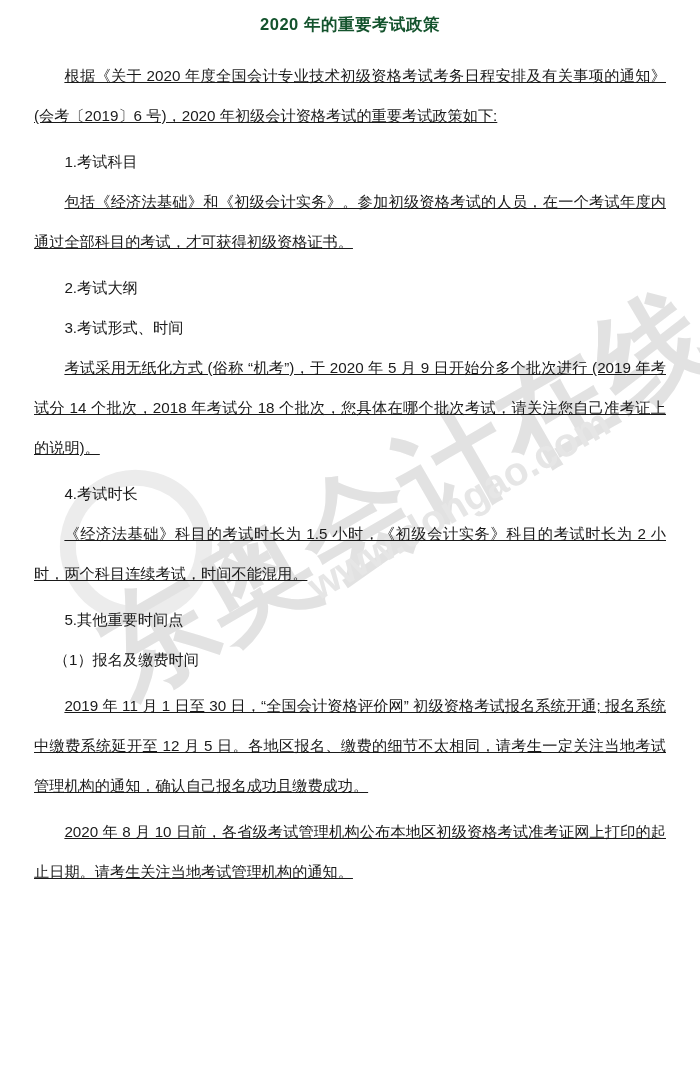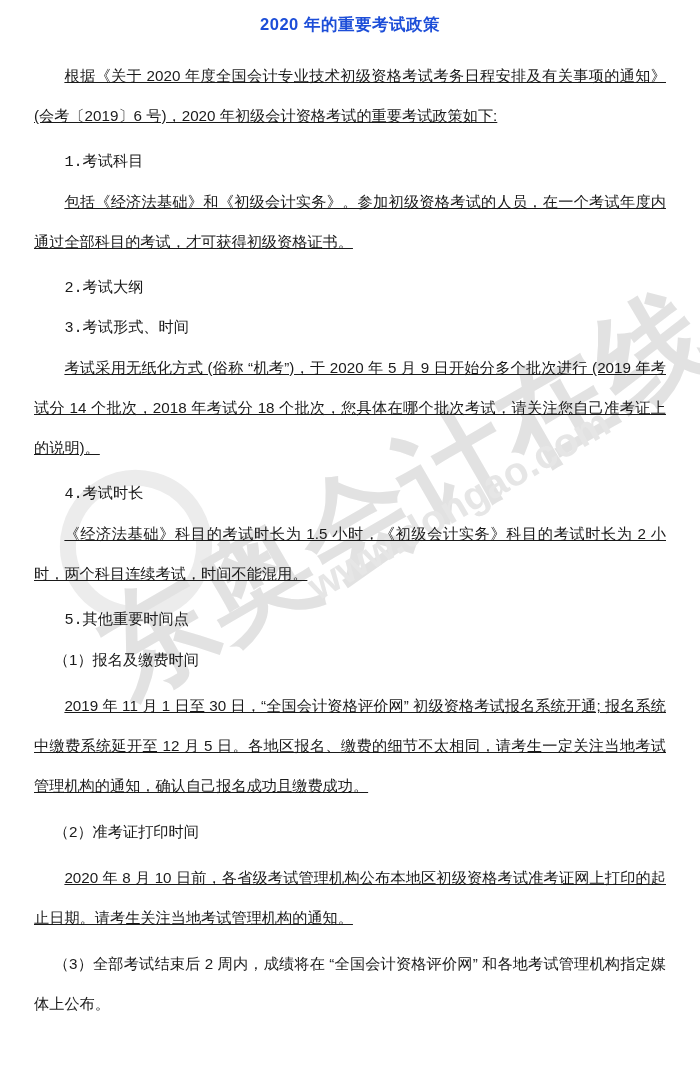--- a/index.html
+++ b/index.html
@@ -64,21 +64,21 @@
     transform: rotate(-30deg);
   }
   .content {
     position: relative;
     z-index: 1;
   }
   .doc-title {
     text-align: center;
     font-size: 16.5px;
     font-weight: bold;
-    color: #1d4ed8;
+    color: #14532d;
     margin: 0 0 20px 0;
     letter-spacing: 0.5px;
   }
   p.para {
     margin: 0 0 6px 0;
     font-size: 15.2px;
     line-height: 40px;
     text-align: justify;
     text-justify: inter-ideograph;
     color: #1a1a1a;
@@ -86,21 +86,20 @@
   p.indent2 {
     text-indent: 2em;
     text-decoration: underline;
   }
   p.indent1 {
     text-indent: 1.3em;
   }
   p.heading {
     text-indent: 2em;
     margin-bottom: 0;
-    font-family: Liberation Mono, monospace;
   }
 </style>
 </head>
 <body>
 
 <div class="page">
 
   <div class="watermark">
     <div class="wm-circle"></div>
     <div class="wm-text wm-big">东奥会计在线</div>
@@ -114,17 +113,15 @@
     <p class="para heading">1.考试科目</p>
     <p class="para indent2">包括《经济法基础》和《初级会计实务》。参加初级资格考试的人员，在一个考试年度内通过全部科目的考试，才可获得初级资格证书。</p>
     <p class="para heading">2.考试大纲</p>
     <p class="para heading">3.考试形式、时间</p>
     <p class="para indent2">考试采用无纸化方式 (俗称 “机考”)，于 2020 年 5 月 9 日开始分多个批次进行 (2019 年考试分 14 个批次，2018 年考试分 18 个批次，您具体在哪个批次考试，请关注您自己准考证上的说明)。</p>
     <p class="para heading">4.考试时长</p>
     <p class="para indent2">《经济法基础》科目的考试时长为 1.5 小时，《初级会计实务》科目的考试时长为 2 小时，两个科目连续考试，时间不能混用。</p>
     <p class="para heading">5.其他重要时间点</p>
     <p class="para indent1">（1）报名及缴费时间</p>
     <p class="para indent2">2019 年 11 月 1 日至 30 日，“全国会计资格评价网” 初级资格考试报名系统开通; 报名系统中缴费系统延开至 12 月 5 日。各地区报名、缴费的细节不太相同，请考生一定关注当地考试管理机构的通知，确认自己报名成功且缴费成功。</p>
-    <p class="para indent1">（2）准考证打印时间</p>
     <p class="para indent2">2020 年 8 月 10 日前，各省级考试管理机构公布本地区初级资格考试准考证网上打印的起止日期。请考生关注当地考试管理机构的通知。</p>
-    <p class="para indent1">（3）全部考试结束后 2 周内，成绩将在 “全国会计资格评价网” 和各地考试管理机构指定媒体上公布。</p>
   </div>
 </div>
 
 </body></html>

